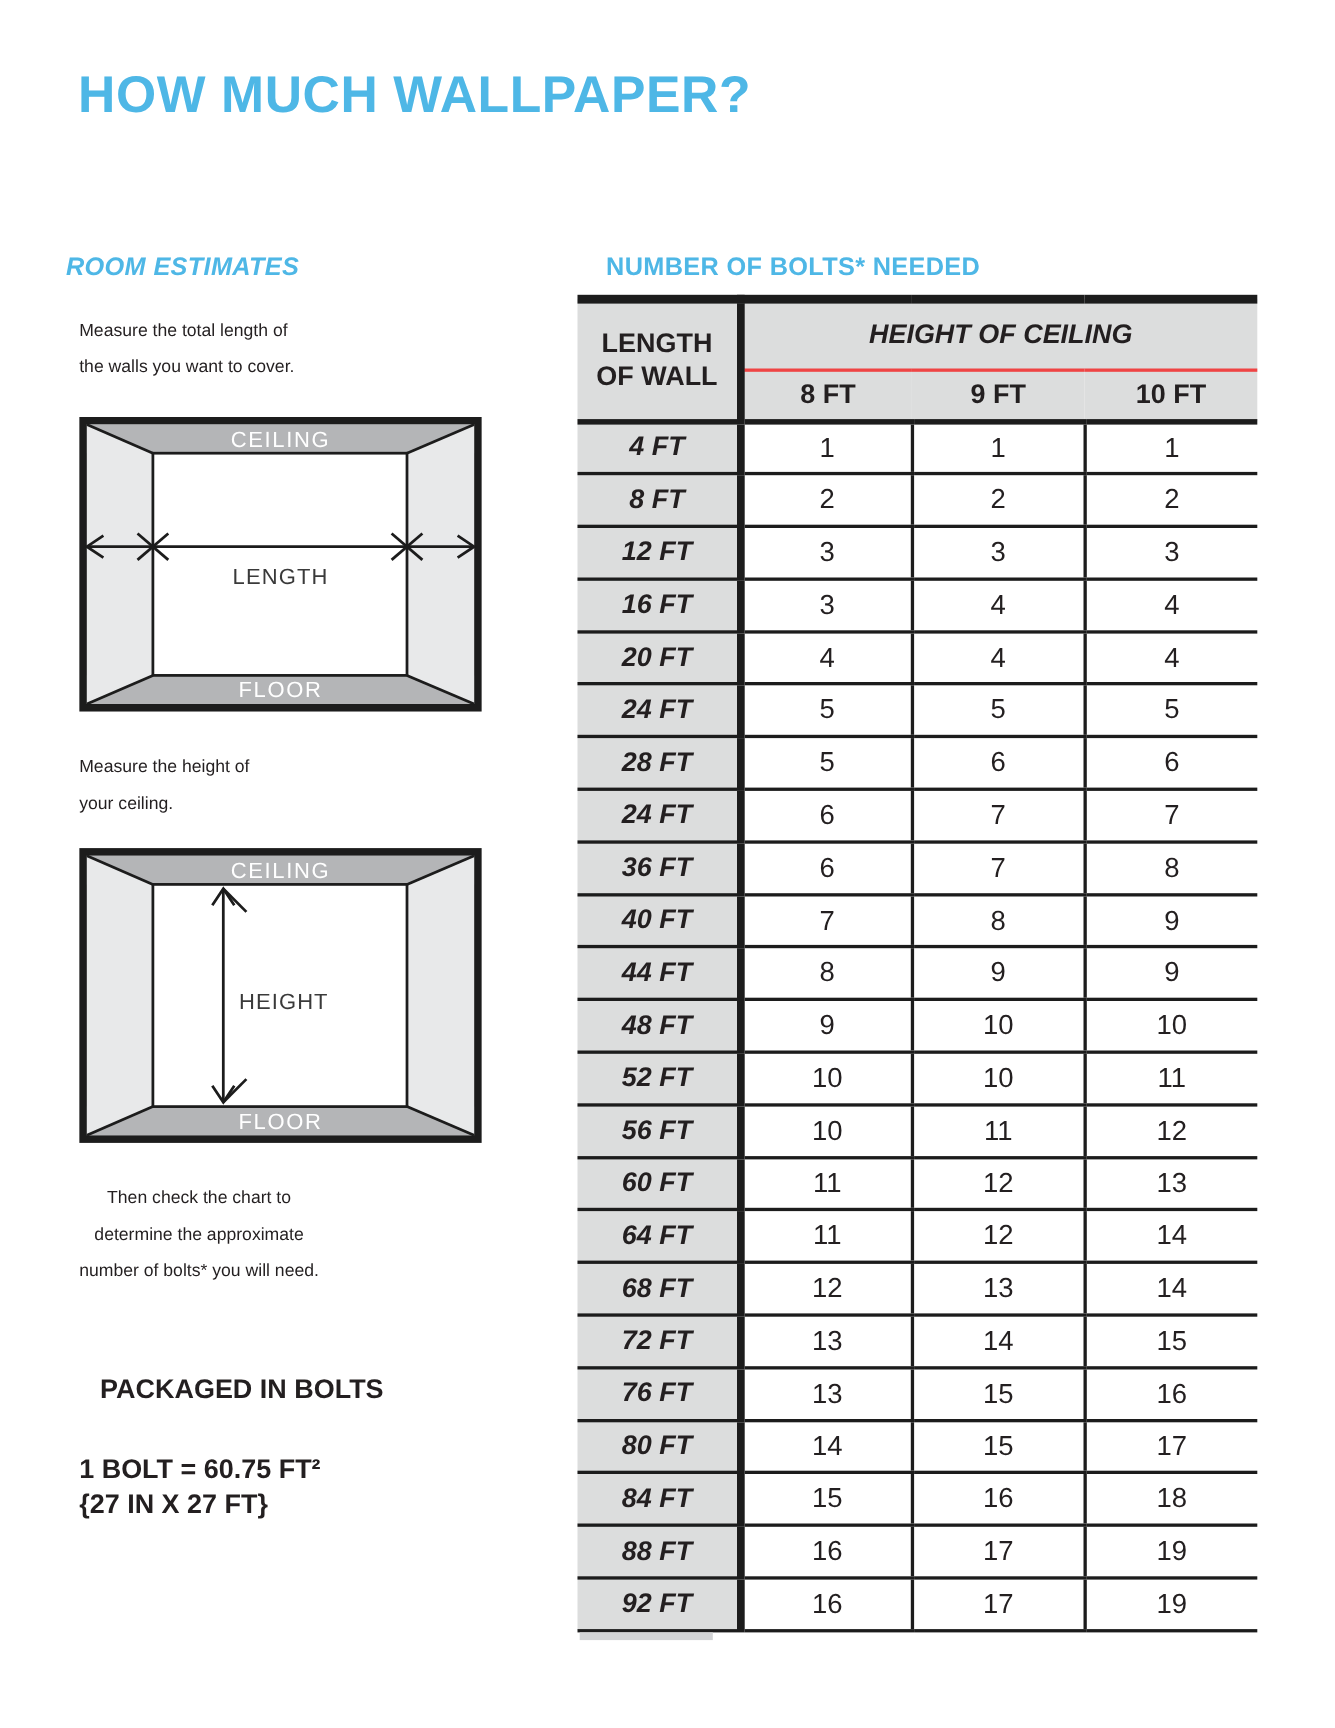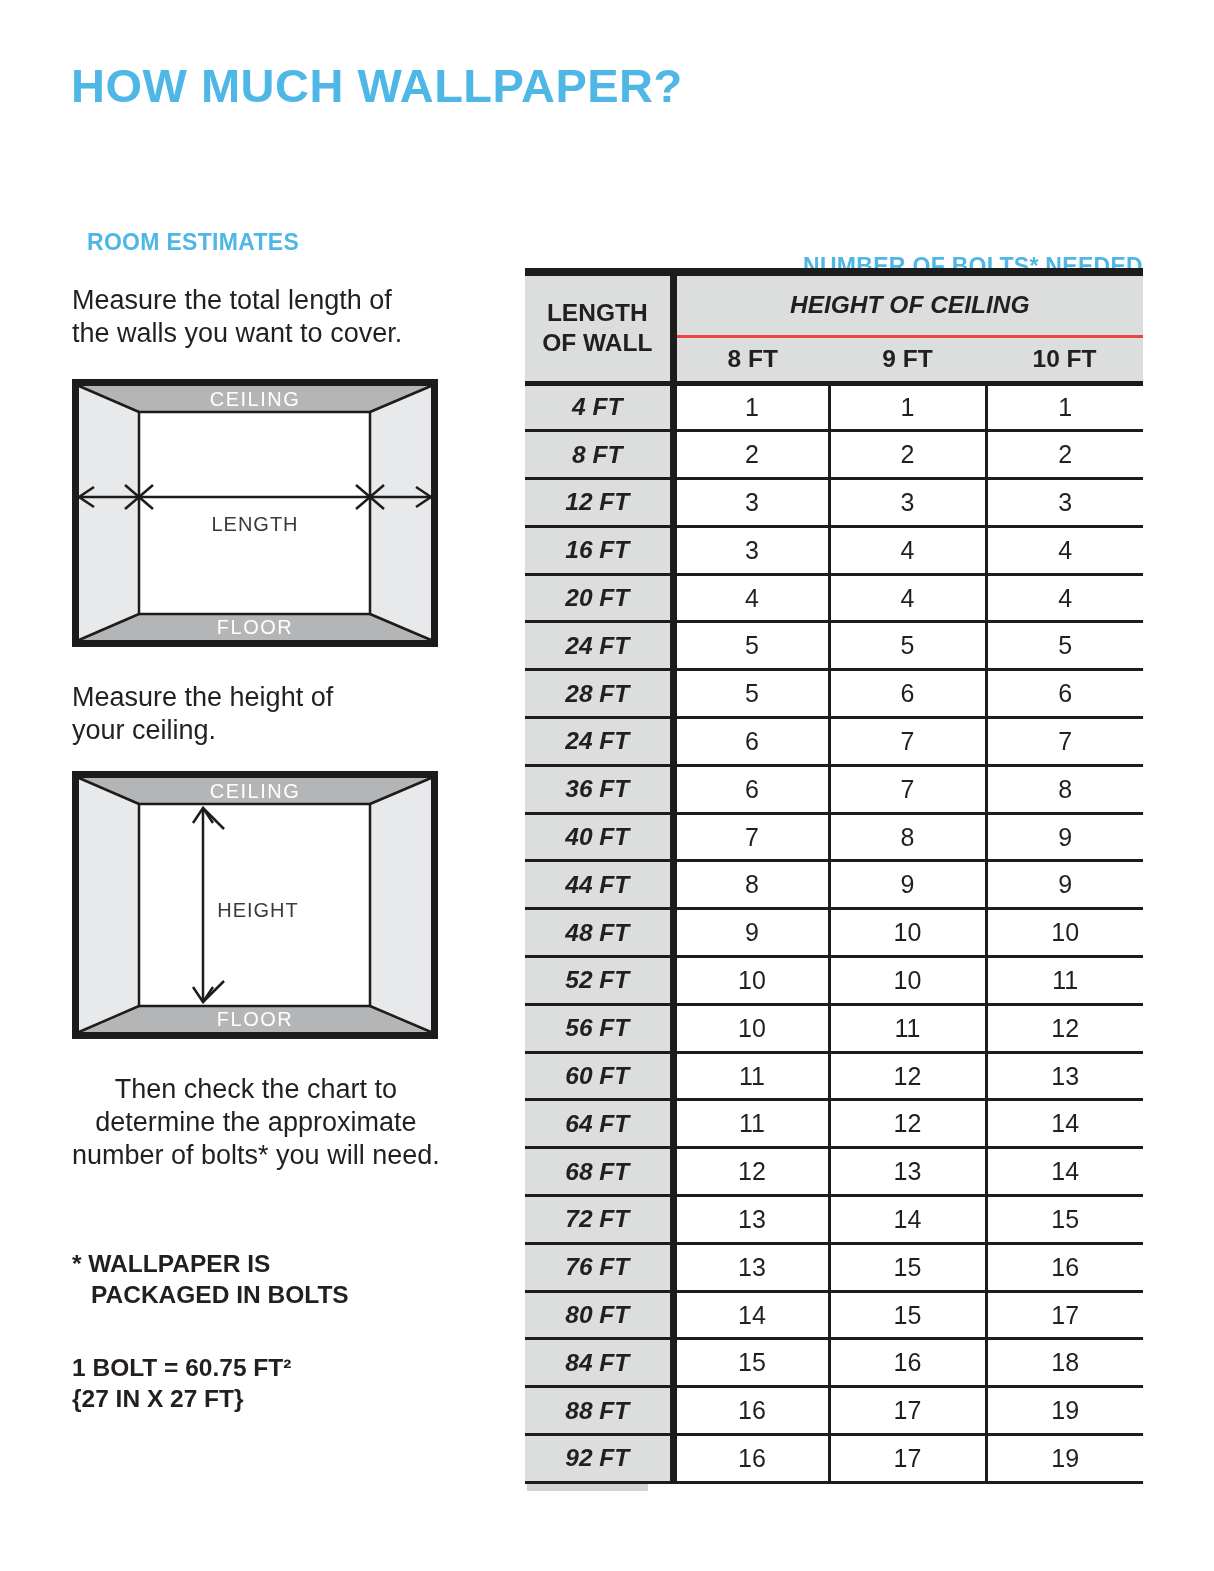--- a/index.html
+++ b/index.html
@@ -8,23 +8,23 @@
     font-family:"Liberation Sans", sans-serif;color:#231f20;padding-left:12px;
   }
   .page-title{
     position:absolute;left:71px;top:58px;margin:0;
     font-size:47px;font-weight:bold;letter-spacing:.5px;color:var(--accent,#4eb7e6);
   }
   .section-heading{
     position:absolute;margin:0;font-size:23px;font-weight:bold;letter-spacing:.3px;
     color:var(--accent,#4eb7e6);
   }
-  #room-estimates-heading{left:87px;top:229px;}
-  #bolts-heading{left:525px;top:229px;width:618px;text-align:right;margin-top:24px;}
-  .para{position:absolute;left:72px;font-size:27px;line-height:33px;color:#231f20;}
+  #room-estimates-heading{left:60px;top:229px;font-style:italic;}
+  #bolts-heading{left:551px;top:229px;width:618px;text-align:left;}
+  .para{position:absolute;left:72px;font-size:16px;line-height:33px;color:#231f20;}
   #para-length{top:284px;}
   #para-height{top:681px;}
   #para-chart{top:1073px;text-align:center;}
   .diagram{position:absolute;left:72px;}
   #diagram-length{top:379px;}
   #diagram-height{top:771px;}
   .wall-label{fill:#ffffff;font-size:20px;letter-spacing:1.5px;font-family:"Liberation Sans",sans-serif;}
   .dim-label{fill:#3a3a3a;font-size:20px;letter-spacing:1px;font-family:"Liberation Sans",sans-serif;}
   .footnote{position:absolute;left:72px;top:1248px;font-size:24.5px;font-weight:bold;line-height:31px;}
   .fn-line2{margin-left:19px;}
@@ -123,21 +123,20 @@
     <text class="dim-label" x="186" y="146" text-anchor="middle">HEIGHT</text>
   </svg>
 
   <div class="para" id="para-chart">
     <div>Then check the chart to</div>
     <div>determine the approximate</div>
     <div>number of bolts* you will need.</div>
   </div>
 
   <div class="footnote">
-    <div>* WALLPAPER IS</div>
     <div class="fn-line2">PACKAGED IN BOLTS</div>
     <div class="fn-spec">1 BOLT = 60.75 FT²</div>
     <div>{27 IN X 27 FT}</div>
   </div>
 
   <div class="table-wrap">
     <table class="bolts">
       <colgroup>
         <col style="width:148px">
           <col style="width:156px">

